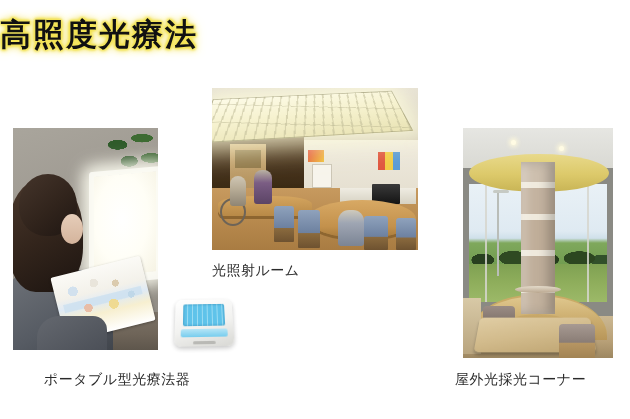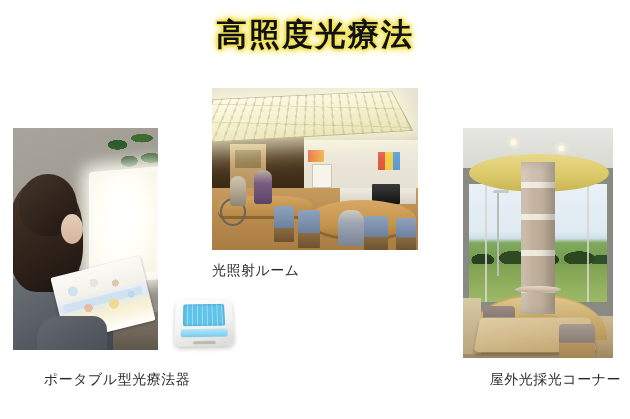--- a/index.html
+++ b/index.html
@@ -15,21 +15,20 @@
     font-family: "Liberation Sans", "DejaVu Sans", sans-serif;
     background: #ffffff;
   }
 
   
   #slide-title {
     position: absolute;
     left: 0;
     top: 14px;
     width: 630px;
-    text-align: center;
     font-size: 31px;
     font-weight: bold;
     letter-spacing: 2px;
     color: #111111;
     text-shadow:
        0 0  2px #f5e96b,
        1px 1px 3px #f2e24e,
       -1px 1px 3px #f2e24e,
        1px -1px 3px #f2e24e,
       -1px -1px 3px #f2e24e,
@@ -430,21 +429,21 @@
   
   .caption {
     position: absolute;
     font-size: 14px;
     color: #2b2b2b;
     white-space: nowrap;
     letter-spacing: .5px;
   }
   #caption-room     { left: 212px; top: 262px; width: 206px; text-align: left; }
   #caption-portable { left: 0px;   top: 371px; width: 234px; text-align: center; }
-  #caption-corner   { left: 455px; top: 371px; width: 166px; text-align: right; }
+  #caption-corner   { left: 455px; top: 371px; width: 166px; text-align: left; }
 </style>
 </head>
 <body>
 
 <div id="slide-title">高照度光療法</div>
 
 <div id="photo-portable" class="photo">
   <div class="scene">
     <div class="layer wall"></div>
     <div class="layer floor"></div>

